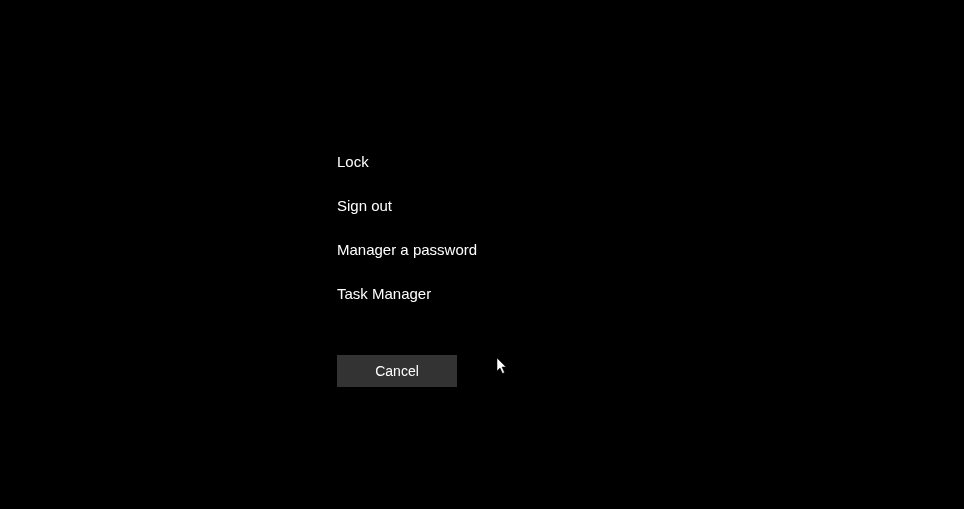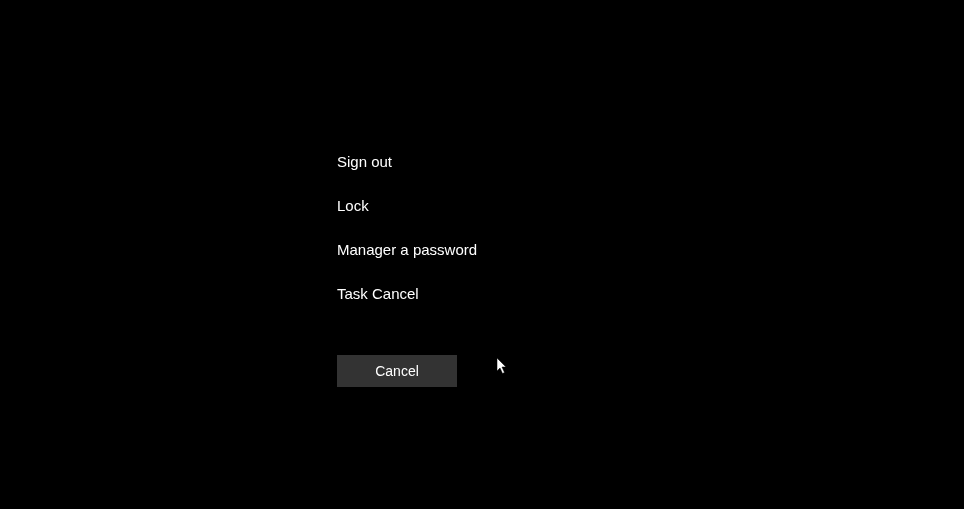--- a/index.html
+++ b/index.html
@@ -48,23 +48,23 @@
       top: 358px;
       width: 12px;
       height: 18px;
       pointer-events: none;
     }
   </style>
 </head>
 <body>
 
 <div class="menu-container">
+  <a class="menu-item">Lock</a>
   <a class="menu-item">Sign out</a>
-  <a class="menu-item">Lock</a>
   <a class="menu-item">Manager a password</a>
-  <a class="menu-item">Task Cancel</a>
+  <a class="menu-item">Task Manager</a>
 </div>
 
 <button class="cancel-button">Cancel</button>
 
 <svg class="cursor" viewBox="0 0 12 18">
   <path d="M 0 0 L 0 13 L 3 10 L 5.5 15.5 L 7.5 14.5 L 5 9 L 9 9 Z" fill="#ffffff" stroke="#000000" stroke-width="0.5"></path>
 </svg>
 
 </body></html>

